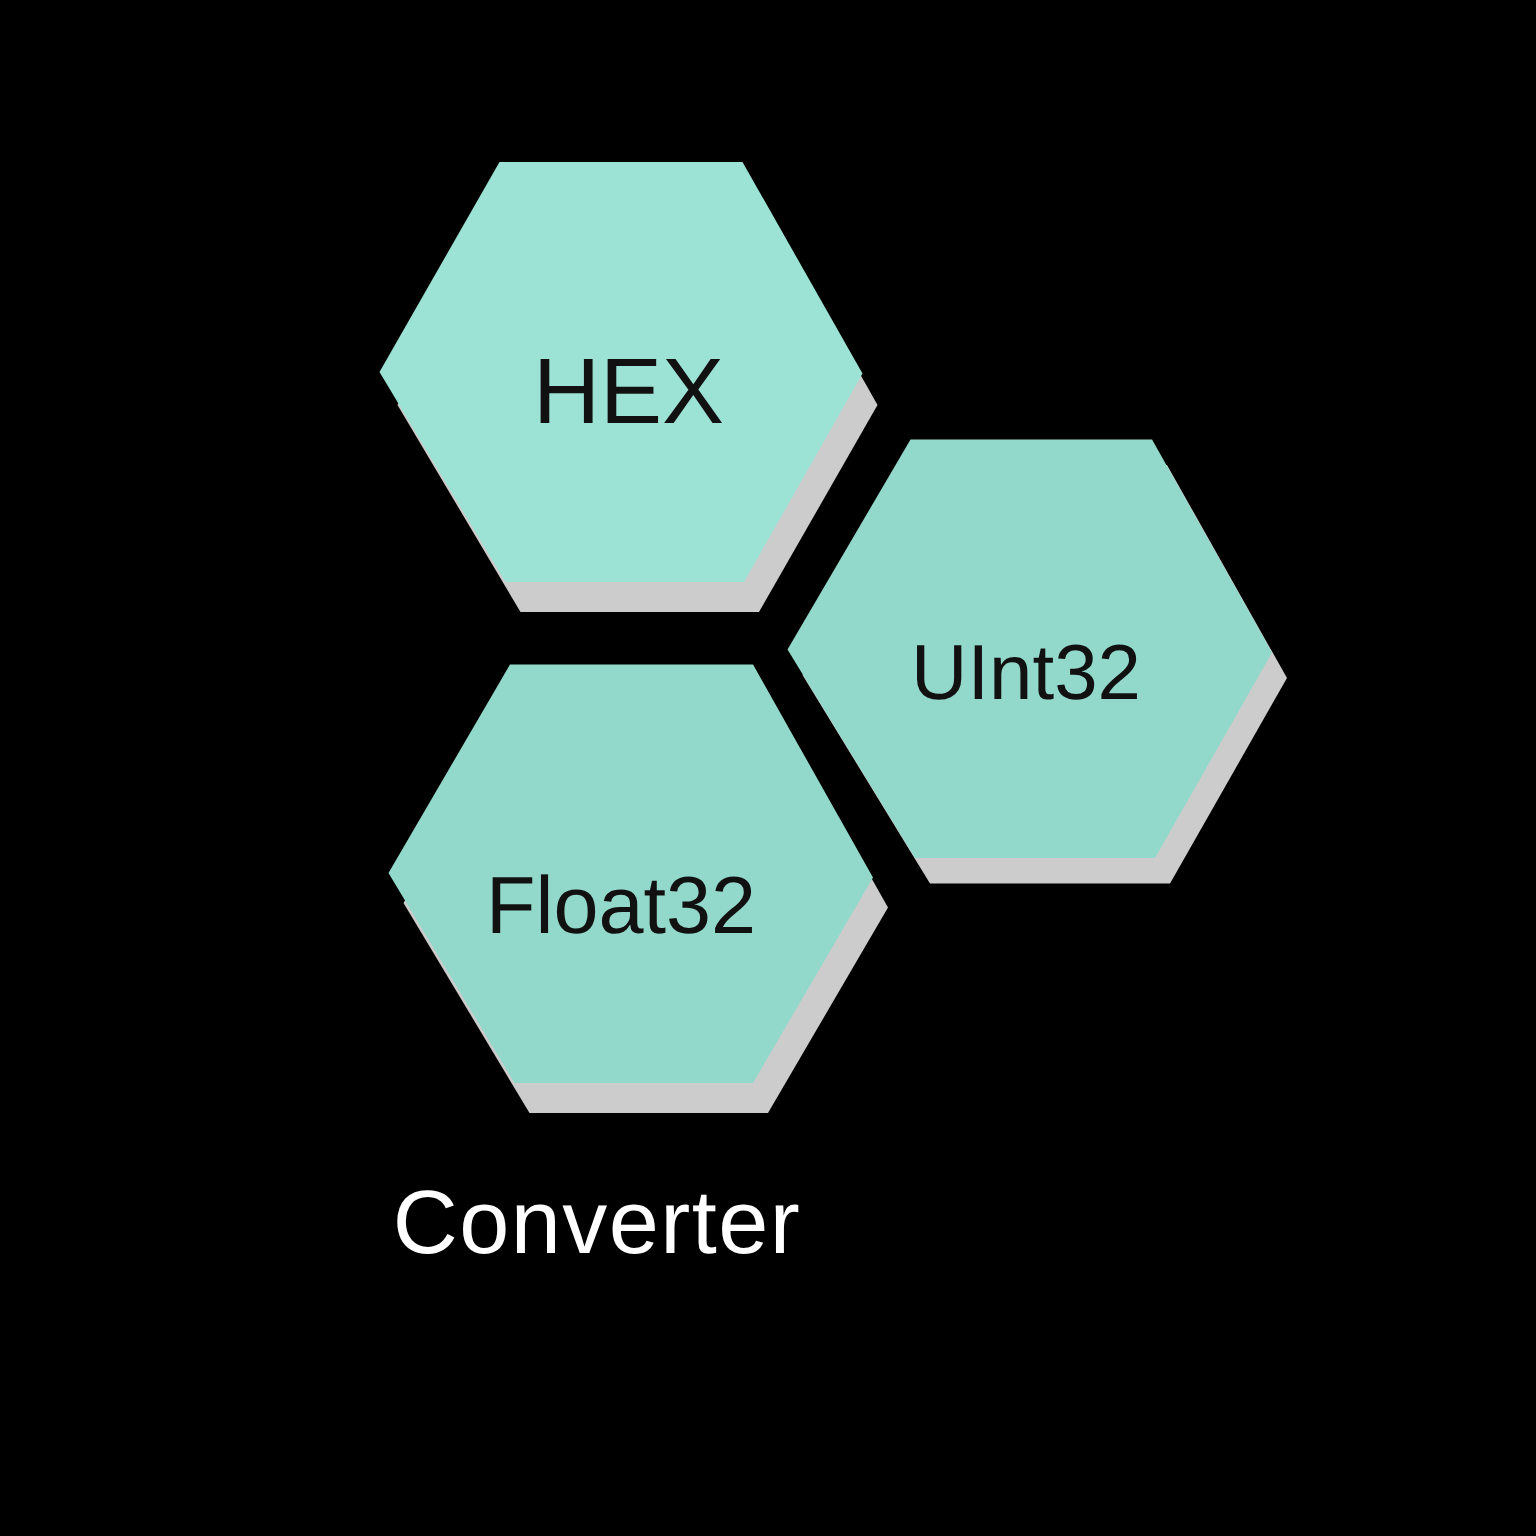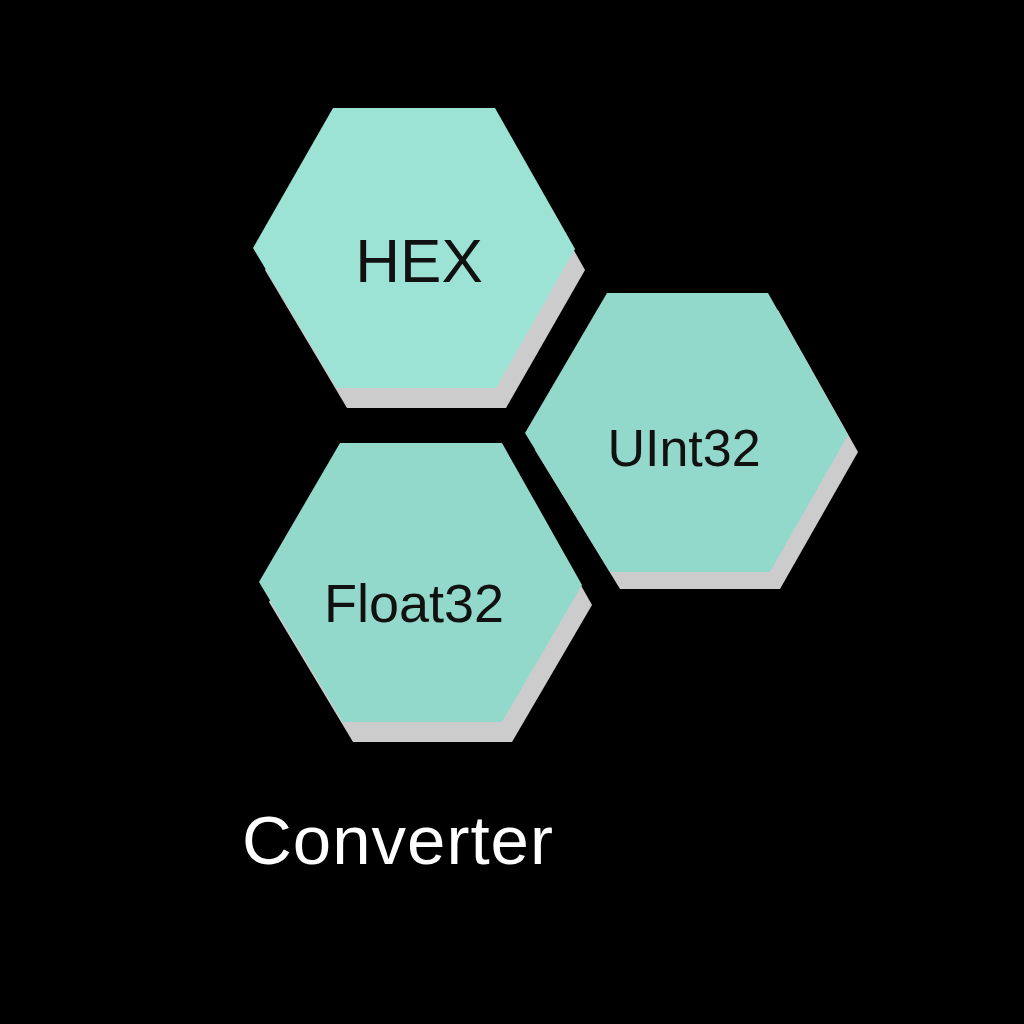--- a/index.html
+++ b/index.html
@@ -1,19 +1,19 @@
 <!DOCTYPE html>
 <html><head>
   <meta charset="utf-8">
   <style>
     html, body { margin: 0; padding: 0; background: #000000; }
     body { width: 1024px; height: 1024px; position: relative; overflow: hidden; font-family: "Liberation Sans", sans-serif; }
     #stage { position: absolute; left: 0; top: 0; width: 1024px; height: 1024px; }
     .hex-label { font-family: "Liberation Sans", sans-serif; fill: #111111; }
-    .title { position: absolute; left: 0; width: 836px; top: 780px; text-align: center; color: #ffffff; font-size: 69px; font-family: "Liberation Sans", sans-serif; letter-spacing: 1px; padding-right: 40px; box-sizing: border-box; margin-top: 21px; }
+    .title { position: absolute; left: 0; width: 836px; top: 780px; text-align: center; color: #ffffff; font-size: 60px; font-family: "Liberation Sans", sans-serif; letter-spacing: 1px; padding-right: 40px; box-sizing: border-box; }
   </style>
 </head>
 <body>
 
 <svg id="stage" viewBox="0 0 1024 1024" xmlns="http://www.w3.org/2000/svg">
 
   <g>
     <polygon points="343,128 505,128 585,270 506,408 347,408 265,270" fill="#cccccc"></polygon>
     <polygon points="333,108 495,108 575,249 496,388 337,388 253,248" fill="#9ce3d6"></polygon>
     <text class="hex-label" x="419" y="282" font-size="62" text-anchor="middle">HEX</text>

